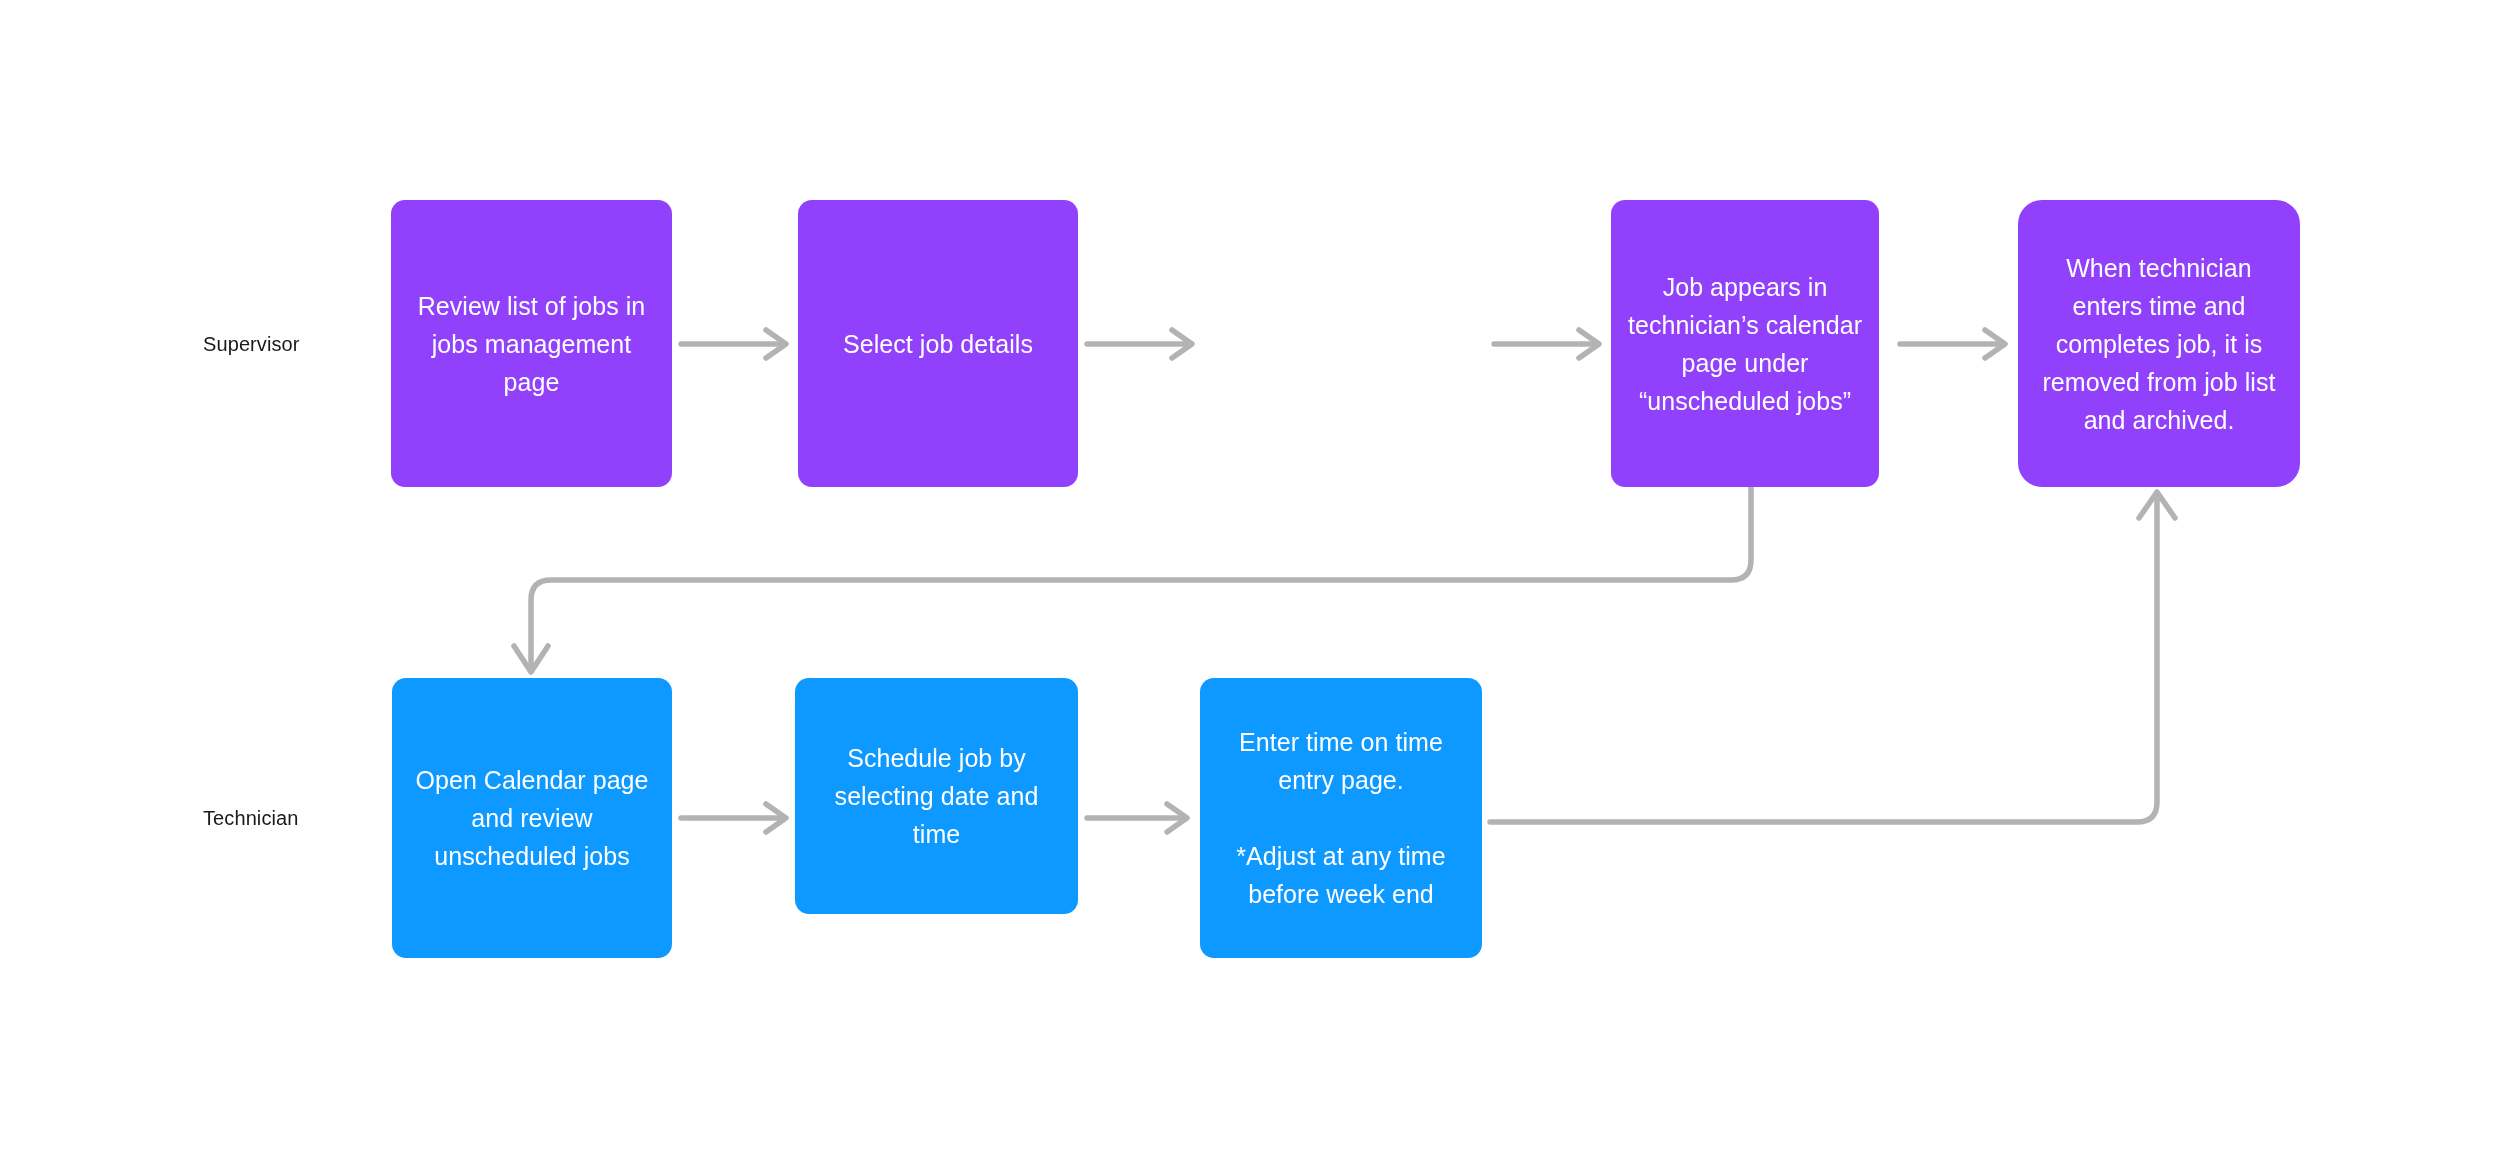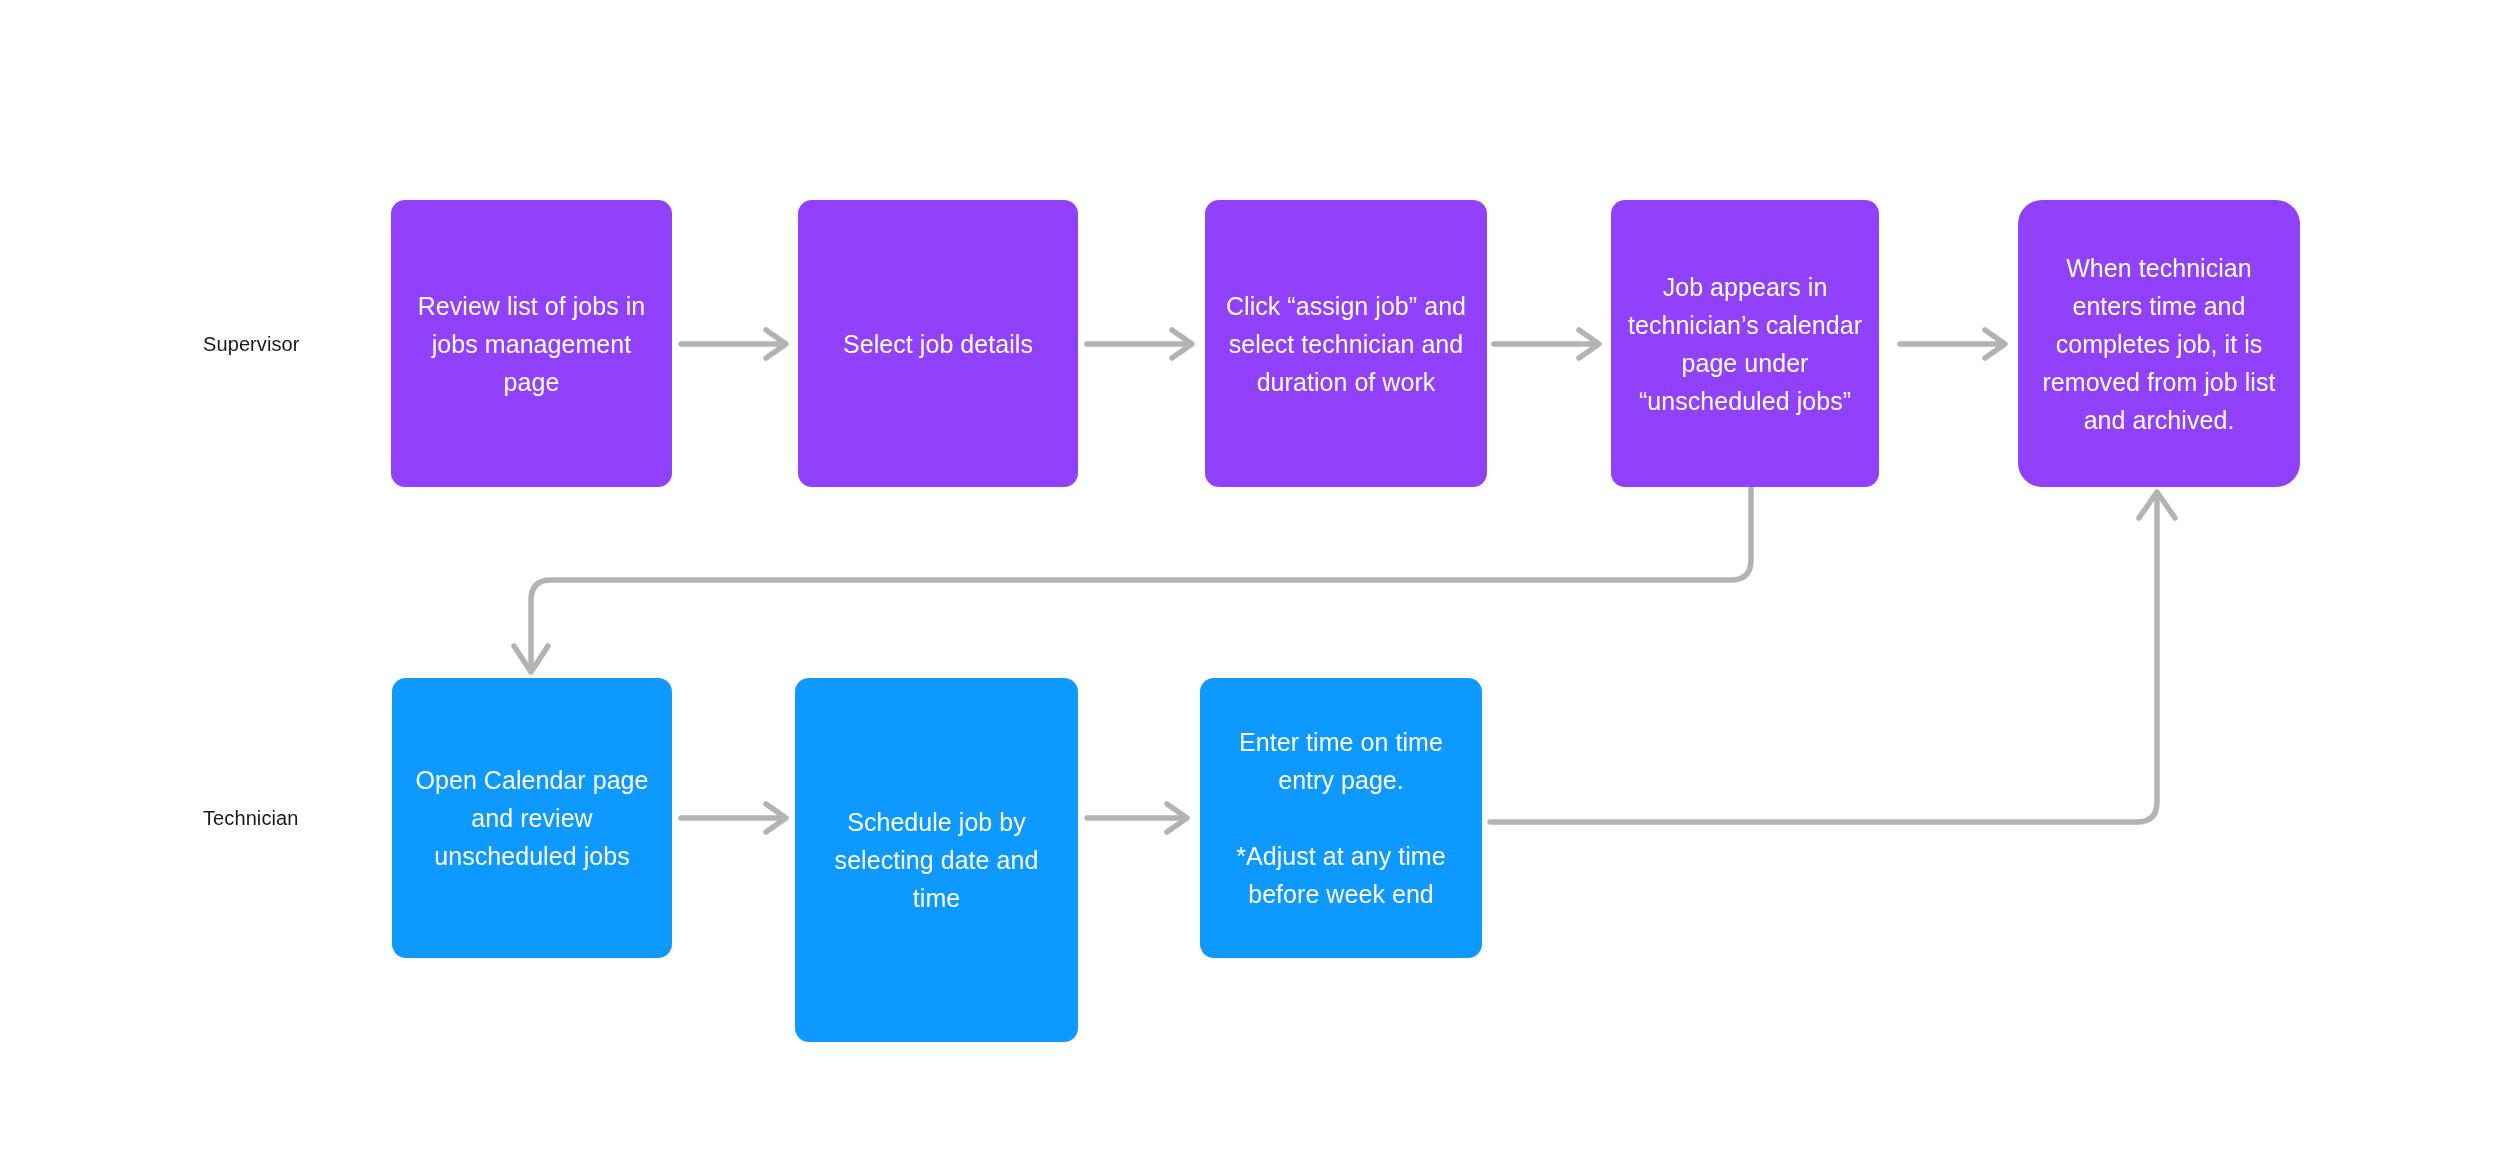--- a/index.html
+++ b/index.html
@@ -112,37 +112,34 @@
   <div class="lane-label" style="left:203px; top:802px;">Technician</div>
 
   <div class="node purple" style="left:391px; top:200px; width:281px; height:287px;justify-content:center;">
     <span class="node-text">Review list of jobs in jobs management page</span>
   </div>
 
   <div class="node purple" style="left:798px; top:200px; width:280px; height:287px;justify-content:flex-end;">
     <span class="node-text">Select job details</span>
   </div>
 
-  <div class="node purple" style="left:1205px; top:200px; width:282px; height:287px;">
-    <span class="node-text">Click “assign job” and select technician and duration of work</span>
-  </div>
 
   <div class="node purple" style="left:1611px; top:200px; width:268px; height:287px;">
     <span class="node-text">Job appears in technician’s calendar page under “unscheduled jobs”</span>
   </div>
 
   <div class="node purple" style="left:2018px; top:200px; width:282px; height:287px;border-radius:24px;">
     <span class="node-text">When technician enters time and completes job, it is removed from job list and archived.</span>
   </div>
 
   <div class="node blue" style="left:392px; top:678px; width:280px; height:280px;">
     <span class="node-text">Open Calendar page and review unscheduled jobs</span>
   </div>
 
-  <div class="node blue" style="left:795px; top:678px; width:283px; height:364px;">
+  <div class="node blue" style="left:795px; top:678px; width:283px; height:236px;">
     <span class="node-text">Schedule job by selecting date and time</span>
   </div>
 
   <div class="node blue" style="left:1200px; top:678px; width:282px; height:280px;">
     <span class="node-text">Enter time on time entry page.
 
 *Adjust at any time before week end</span>
   </div>
 
 </div>

